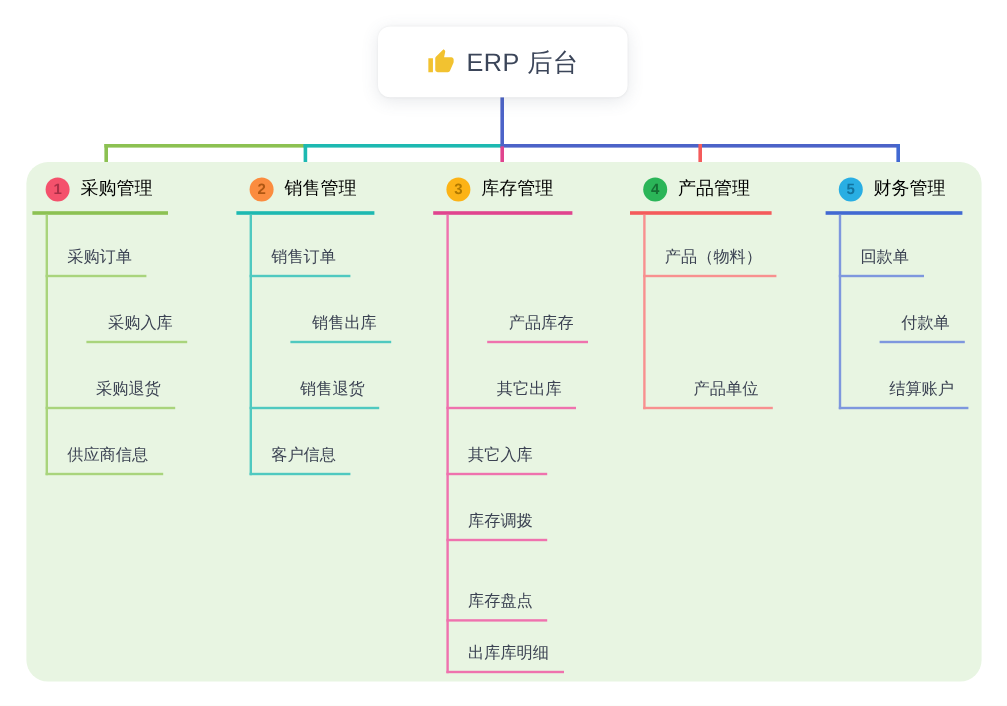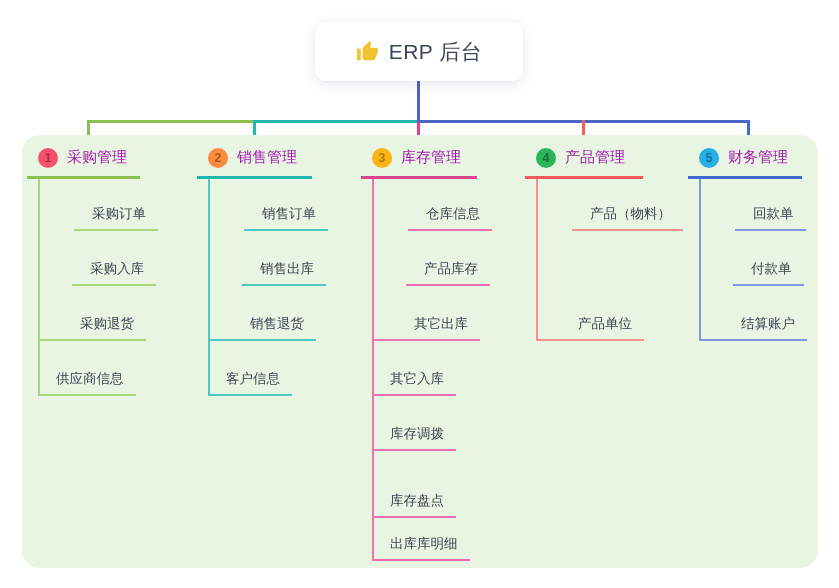--- a/index.html
+++ b/index.html
@@ -32,29 +32,29 @@
   .branch { position:absolute; top:135px; }
   .b1{left:27px;  --tw:113px;} .b2{left:197px; --tw:115px;} .b3{left:361px; --tw:116px;}
   .b4{left:525px; --tw:118px;} .b5{left:688px; --tw:114px;}
   .branch-title { box-sizing:border-box; width:var(--tw); height:44px;
                   border-bottom:3px solid var(--line);
                   display:flex; align-items:center; gap:9px; padding:4px 0 0 11px; }
   .badge { width:20px; height:20px; border-radius:50%; flex:0 0 20px;
            background:var(--badge); color:var(--badge-num);
            display:flex; align-items:center; justify-content:center;
            font-size:12.5px; font-weight:bold; }
-  .branch-label { font-size:15px; font-weight:500; color:#a21caf; white-space:nowrap; }
+  .branch-label { font-size:15px; font-weight:500; color:#000000; white-space:nowrap; }
 
   .trunk { position:absolute; left:11px; top:44px; width:2px; background:var(--line-light); }
   .h3{height:162px;} .h4{height:217px;} .h7{height:382px;}
 
   .child { position:absolute; left:11px; white-space:nowrap;
            font-size:13.5px; line-height:18px; color:#3c4353;
            padding:0 12px 6px 18px; border-bottom:2px solid var(--line-light); }
-  .c0{top:70px;margin-left:36px;} .c1{top:125px;margin-left:34px;} .c2{top:180px;padding-left:42px;} .c3{top:235px;}
+  .c0{top:70px;} .c1{top:125px;margin-left:34px;} .c2{top:180px;padding-left:42px;} .c3{top:235px;}
   .c4{top:290px;} .c5{top:357px;font-family:Liberation Serif, serif;} .c6{top:400px;}
 </style>
 </head>
 <body>
 
 <div class="stage">
 
   <div class="line v-root"></div>
   <div class="line bus-a" style="--line: #8cc152; --line-light: #a9d47c; --badge: #f4516c; --badge-num: #aa2f47;"></div>
   <div class="line bus-b" style="--line: #1db9b1; --line-light: #4fc9c0; --badge: #fb8c3f; --badge-num: #b05712;"></div>
@@ -103,21 +103,20 @@
   </div>
 
   <div class="branch b3" style="--line: #e0448e; --line-light: #ef72ae; --badge: #fcb316; --badge-num: #b07900;">
     <div class="branch-title">
       <span class="badge">
           <span>3</span>
         </span>
       <span class="branch-label">库存管理</span>
     </div>
     <div class="trunk h7"></div>
-    <div class="child c0">仓库信息</div>
     <div class="child c1">产品库存</div>
     <div class="child c2">其它出库</div>
     <div class="child c3">其它入库</div>
     <div class="child c4">库存调拨</div>
     <div class="child c5">库存盘点</div>
     <div class="child c6">出库库明细</div>
   </div>
 
   <div class="branch b4" style="--line: #f45b5b; --line-light: #f8908f; --badge: #2bb558; --badge-num: #156e33;">
     <div class="branch-title">

